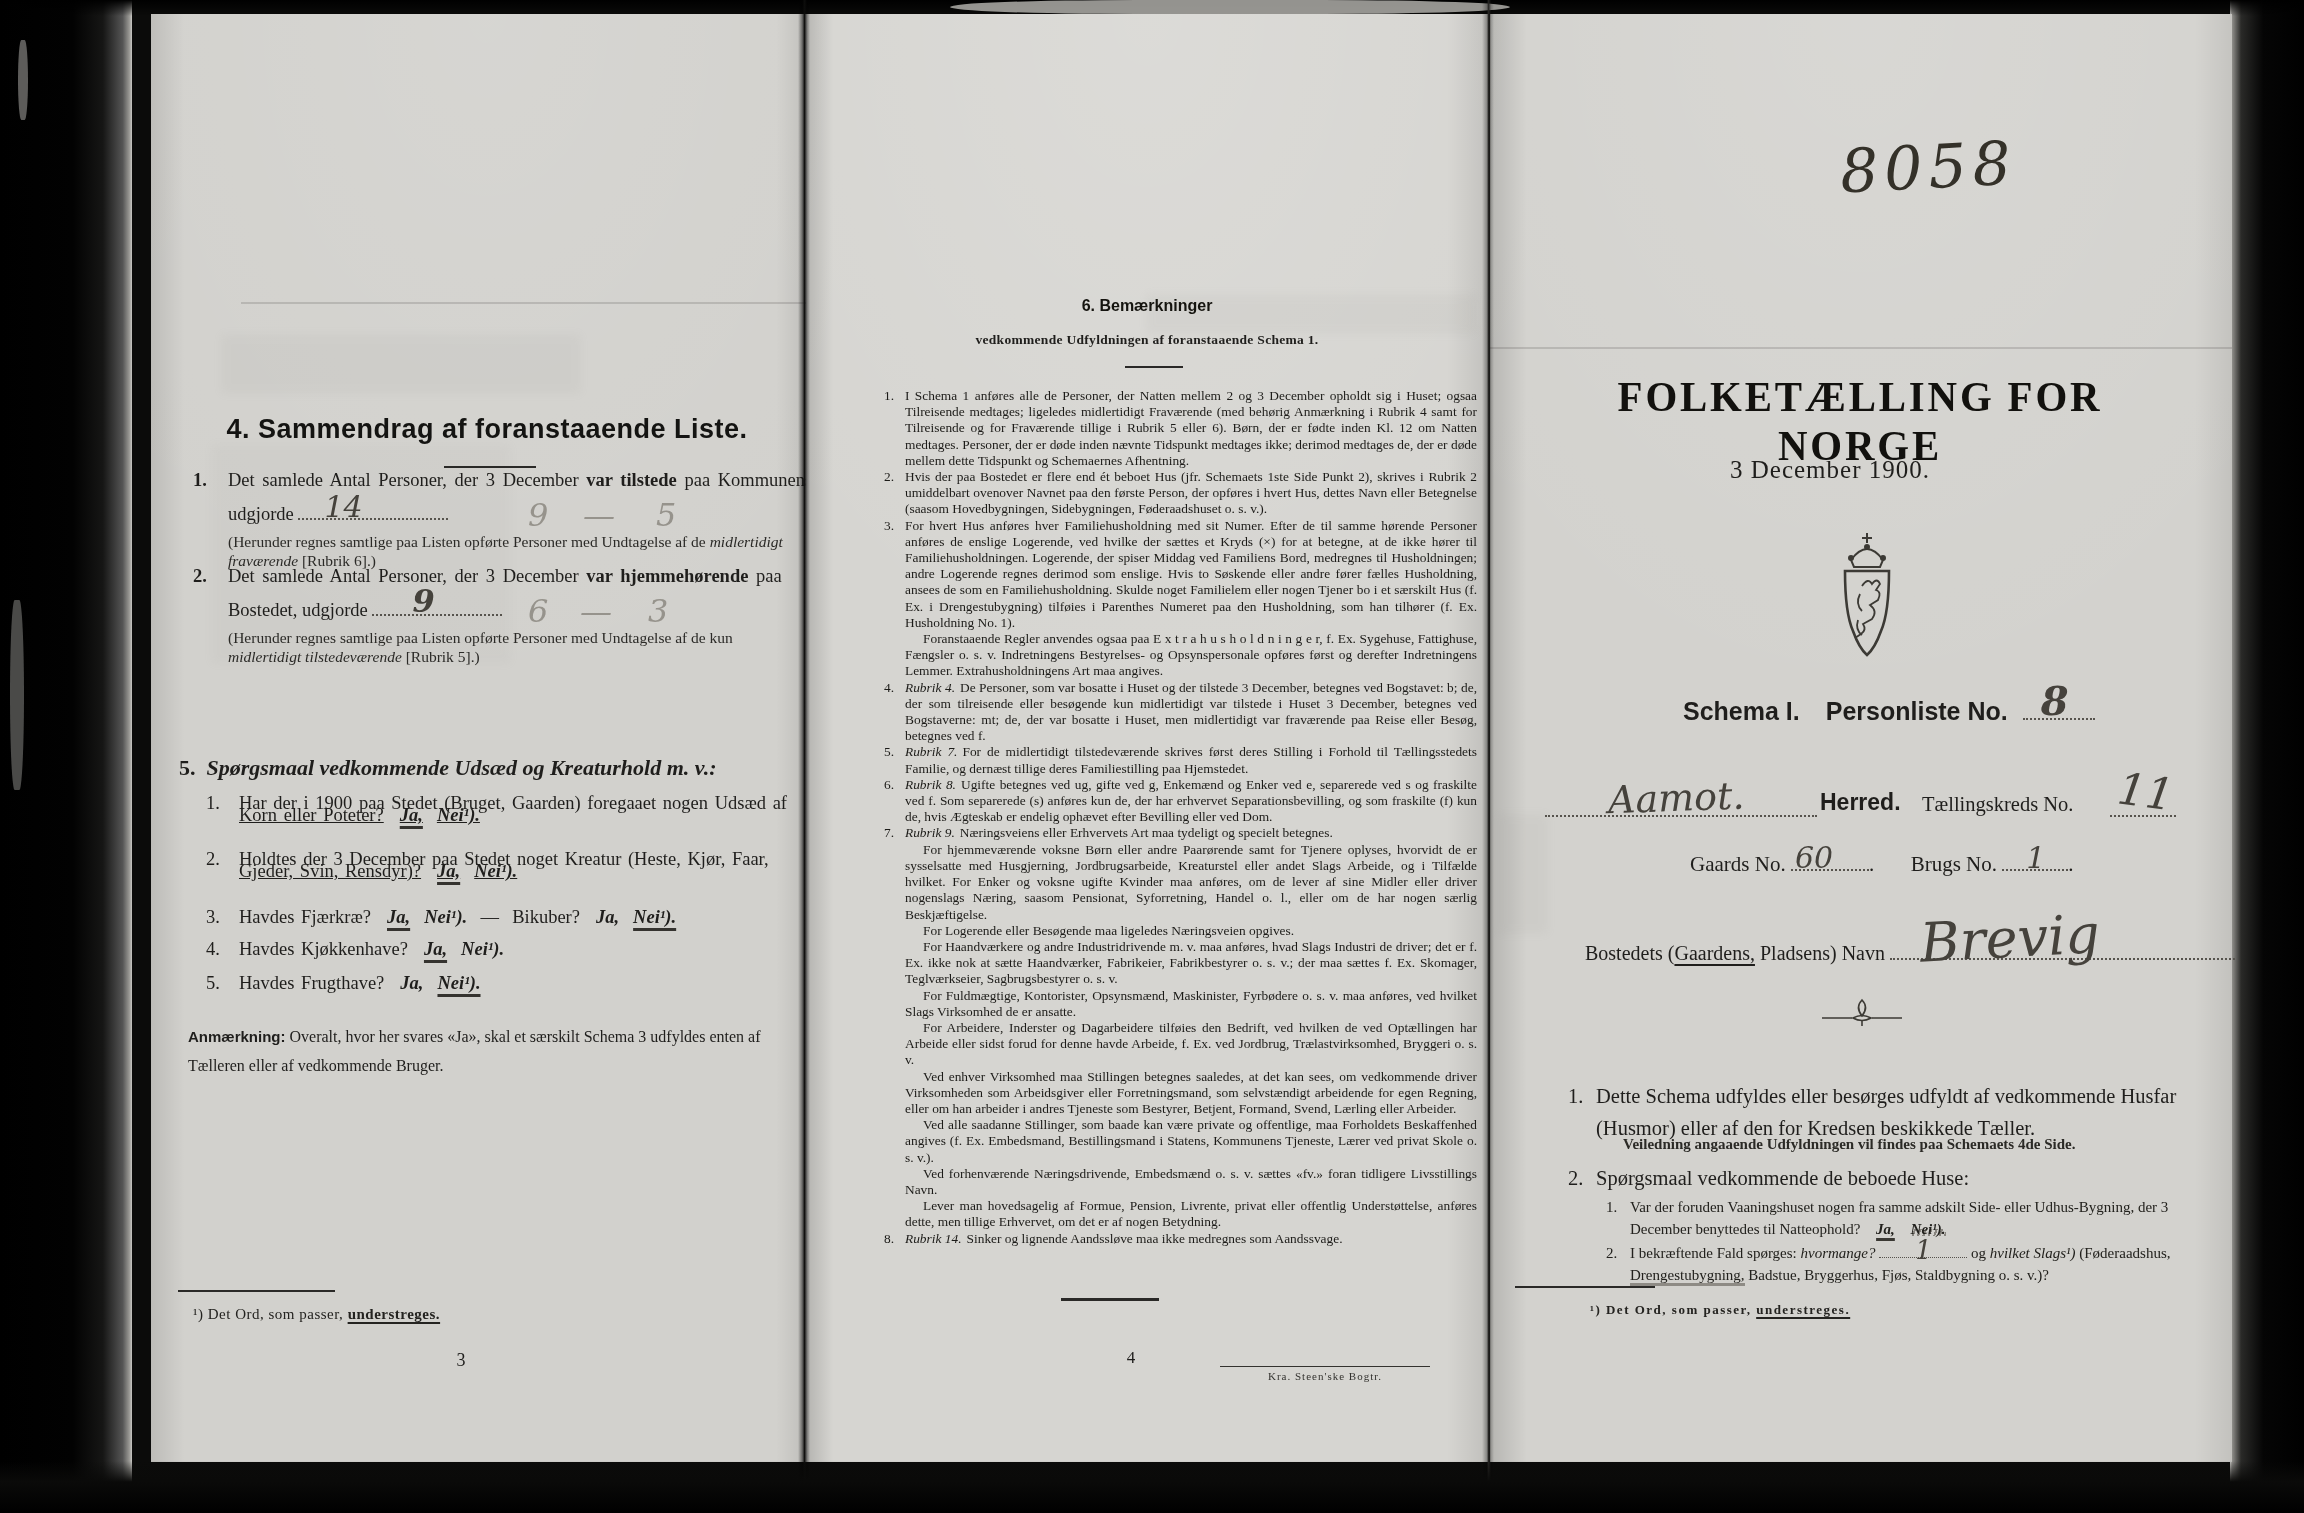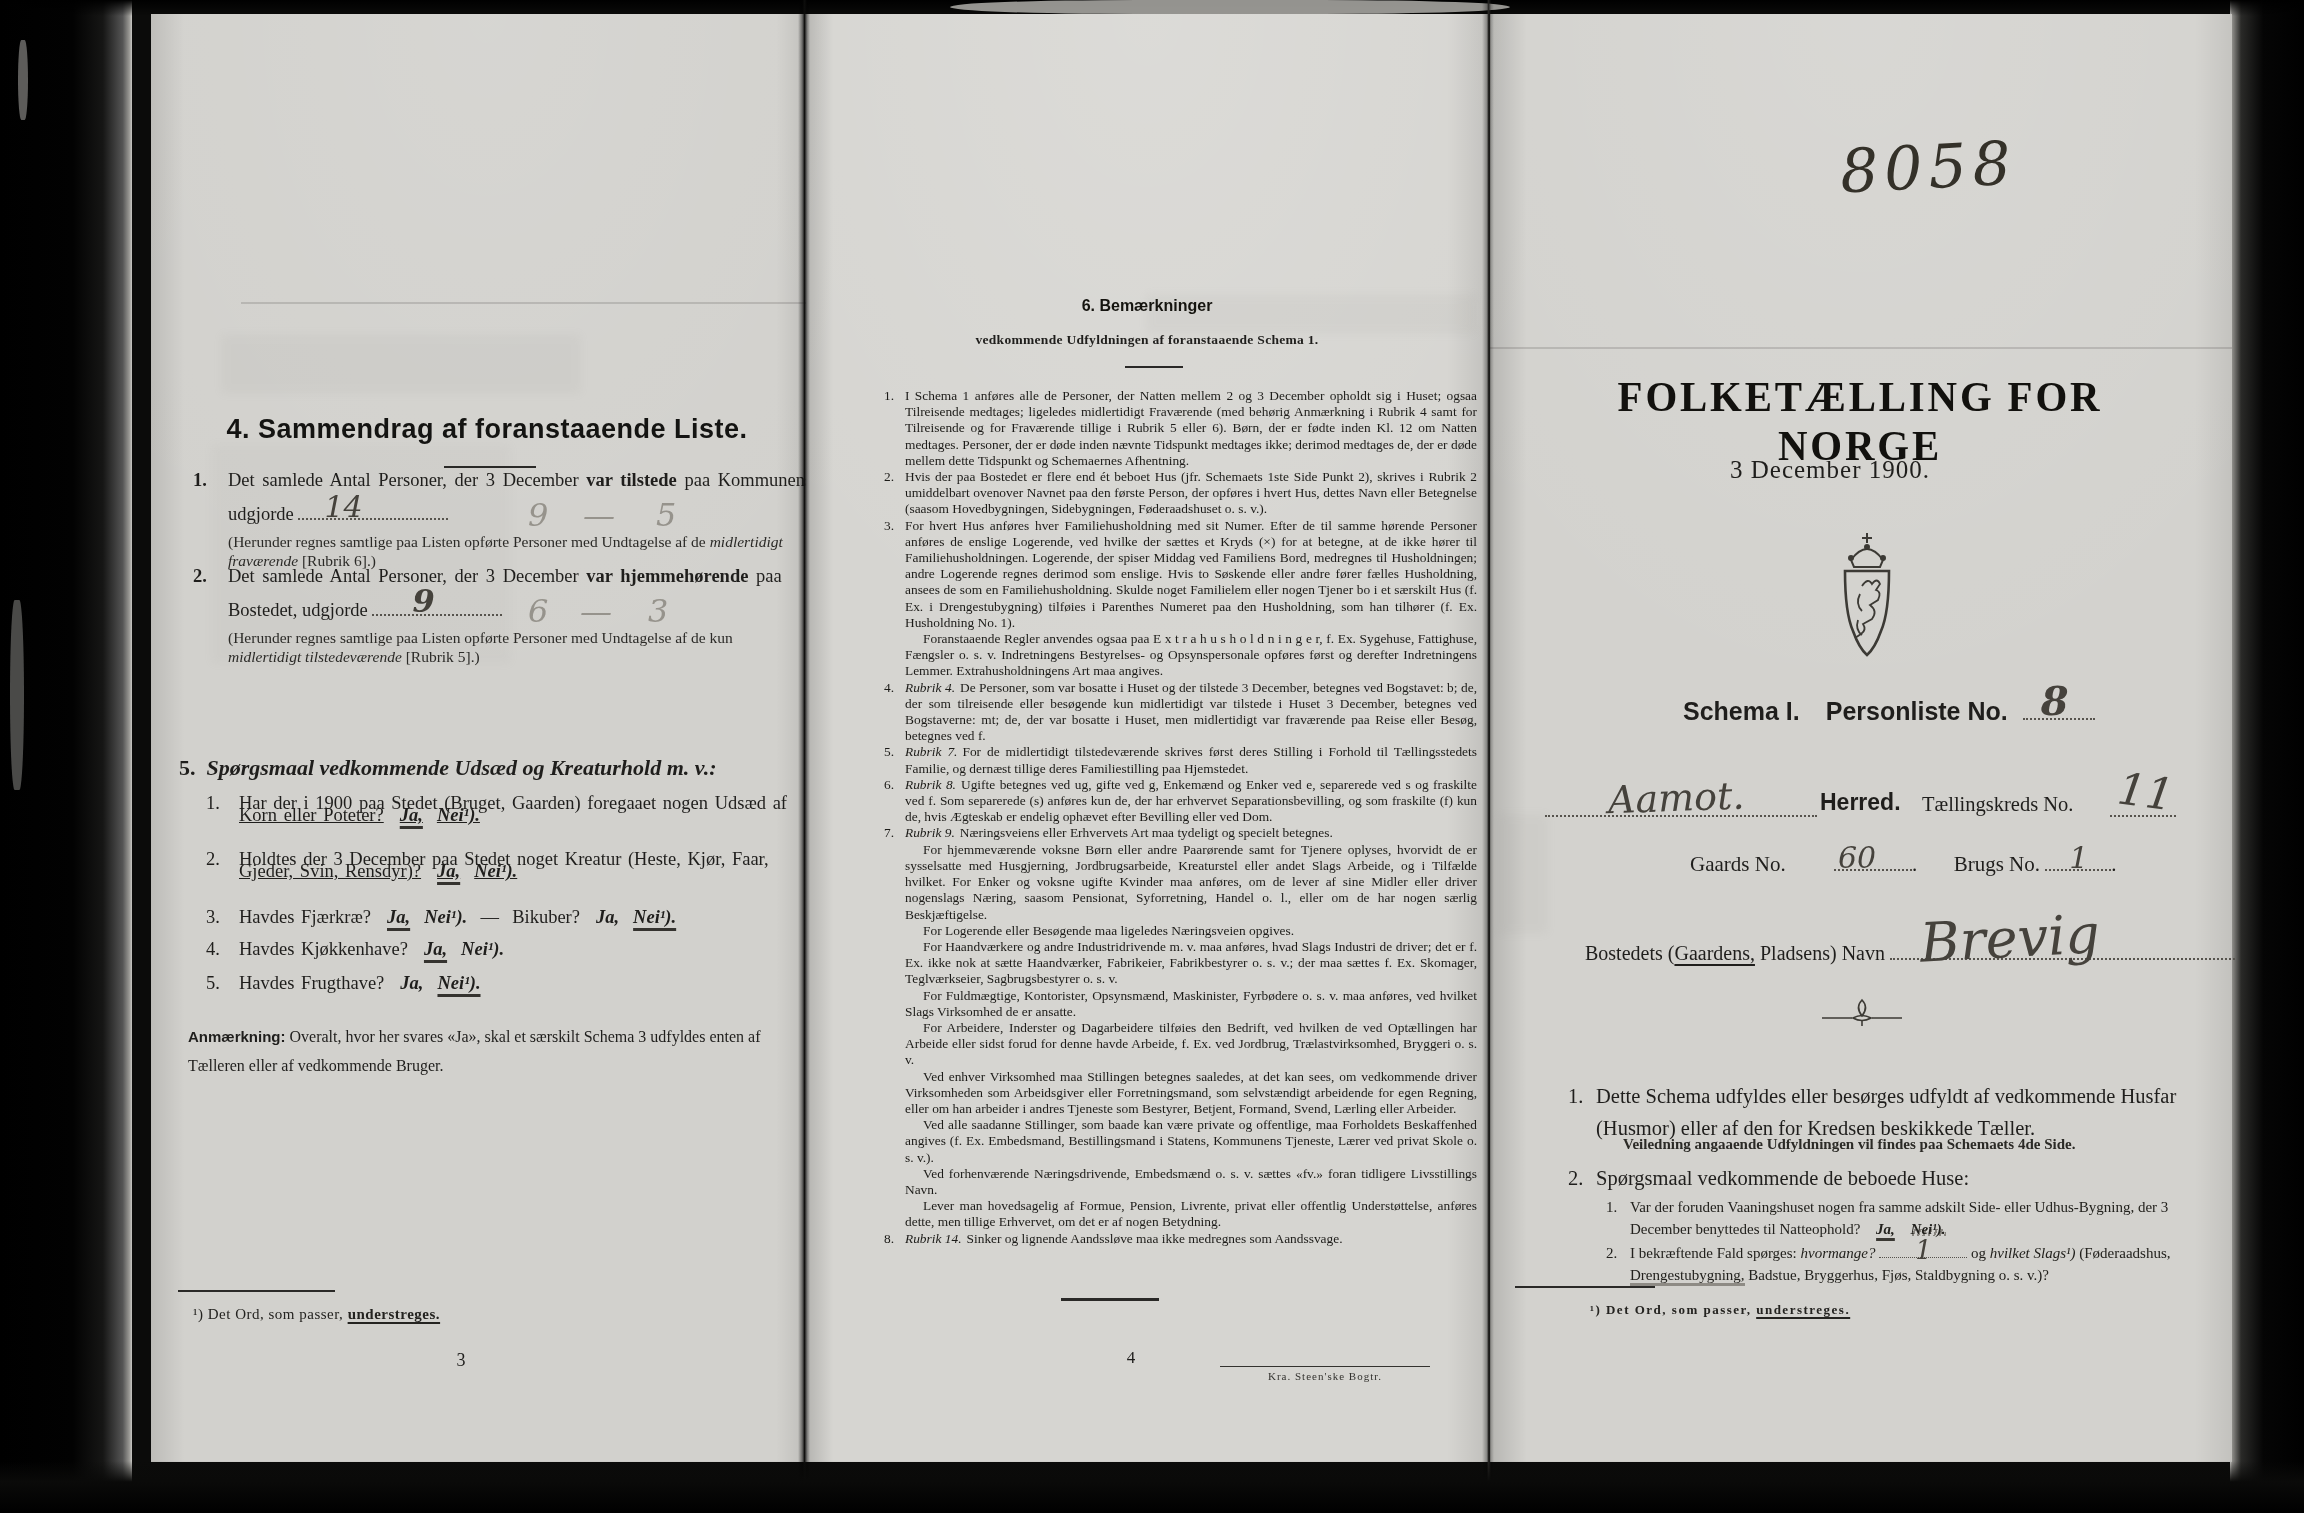--- a/index.html
+++ b/index.html
@@ -302,21 +302,21 @@
       <span class="hline" style="left:55px;top:801px;width:272px;"></span>
       <span class="hand abs" style="left:118px;top:762px;font-size:38px;transform:rotate(-2deg);">Aamot.</span>
       <span class="sans-b rp-herred-label">Herred.</span>
       <span class="serif rp-kreds-label">Tællingskreds No.</span>
       <span class="hline" style="left:620px;top:801px;width:66px;"></span>
       <span class="hand abs" style="left:628px;top:752px;font-size:44px;transform:rotate(8deg);">11</span>
     </div>
 
     <div class="rp-gaards serif">
       <span>Gaards No.</span>
-      <span class="fill" style="width:78px;margin-left:43px;"><span class="hv hand" style="left:4px;font-size:30px;">60</span></span><span>.</span>
+      <span class="fill" style="width:78px;"><span class="hv hand" style="left:4px;font-size:30px;">60</span></span><span>.</span>
       <span style="display:inline-block;width:26px;"></span>
       <span>Brugs No.</span>
       <span class="fill" style="width:66px;"><span class="hv hand" style="left:24px;font-size:30px;">1</span></span><span>.</span>
     </div>
 
     <div class="rp-bosted serif">
       <span>Bostedets (</span><span style="text-decoration:underline;text-decoration-thickness:2px;text-underline-offset:4px;">Gaardens,</span><span> Pladsens) Navn</span>
       <span class="fill" style="width:345px;"><span class="hv hand" style="left:30px;bottom:-12px;font-size:54px;transform:rotate(-3deg);">Brevig</span></span>
     </div>
 

